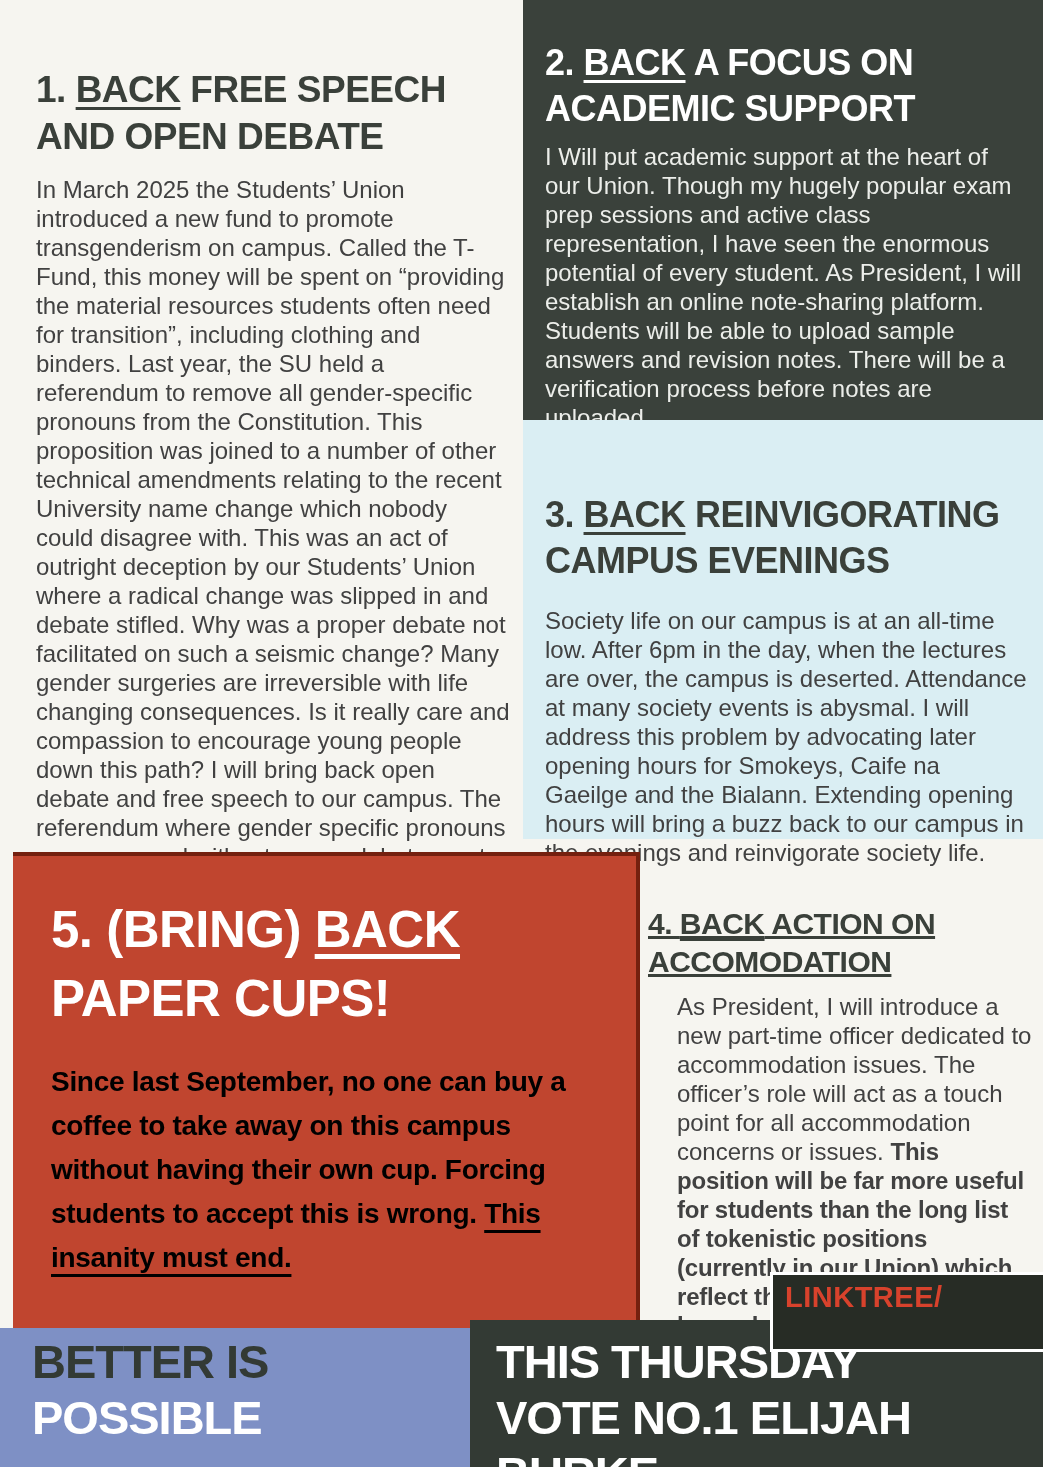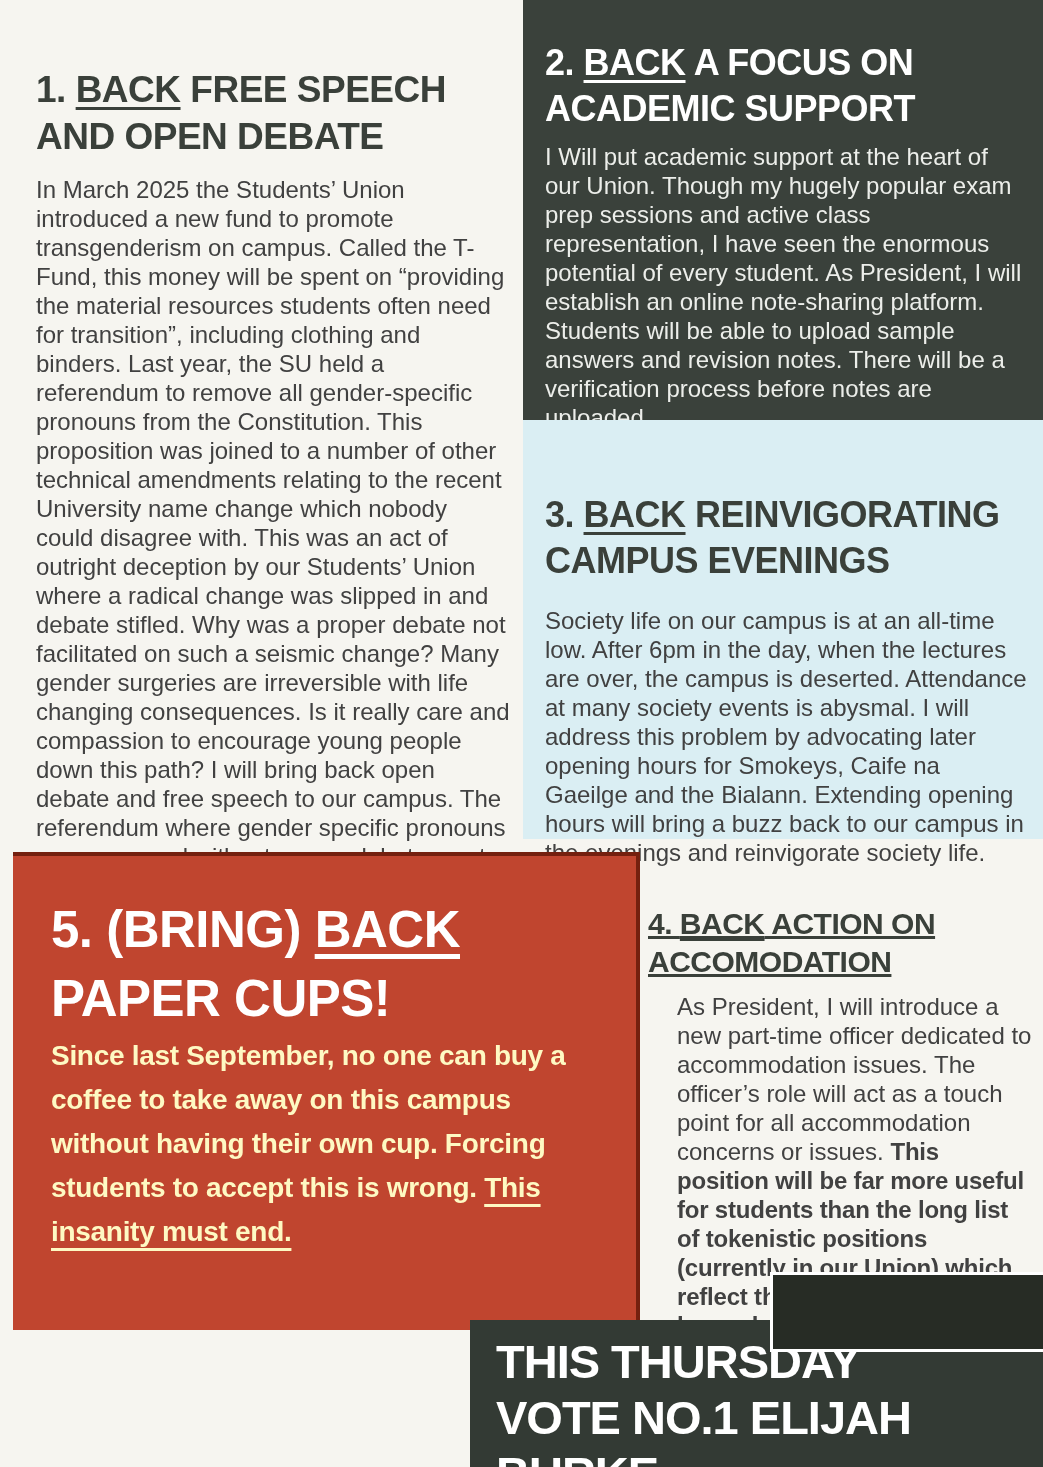--- a/index.html
+++ b/index.html
@@ -62,21 +62,21 @@
   
   .sec5 {
     left: 13px; top: 852px; width: 627px; height: 478px;
     background: var(--red-panel, #c0452f);
     border-top: 4px solid var(--red-panel-border, #74200f);
     border-right: 4px solid var(--red-panel-border, #74200f);
     padding: 40px 30px 0 38px;
   }
   .sec5 .hd { font-size: 51px; line-height: 1.35; color: #ffffff; }
   .sec5 .body-txt {
-    color: #fef9c3;
+    margin-top: 26px; color: #000000;
     font-weight: bold; font-size: 28px; line-height: 44px;
     letter-spacing: -0.3px;
   }
   .u-tail {
     text-decoration: underline;
     text-decoration-thickness: 3px;
     text-underline-offset: 7px;
   }
 
   
@@ -154,17 +154,22 @@
   <div class="panel sec4">
     <h2 class="hd hd-dark"><span>4. </span><span class="u-back">BACK</span><span> ACTION ON ACCOMODATION</span></h2>
     <p class="body-txt"><span>As President, I will introduce a new part-time officer dedicated to accommodation issues. The officer’s role will act as a touch point for all accommodation concerns or issues. </span><span class="bold-part">This position will be far more useful for students than the long list of tokenistic positions (currently in our Union) which reflect the identity politics that have plagued our Union for so long.</span></p>
   </div>
 
   <div class="panel banner-dark">
     <span class="bline">THIS THURSDAY</span>
     <span class="bline">VOTE NO.1 ELIJAH BURKE</span>
   </div>
 
+  <div class="panel banner-blue">
+    <span class="bline dark">BETTER IS</span>
+    <span class="bline light">POSSIBLE</span>
+  </div>
 
   <div class="panel linktree">
+    <span class="lt1">LINKTREE/</span>
   </div>
 
 </div>
 
 </body></html>

